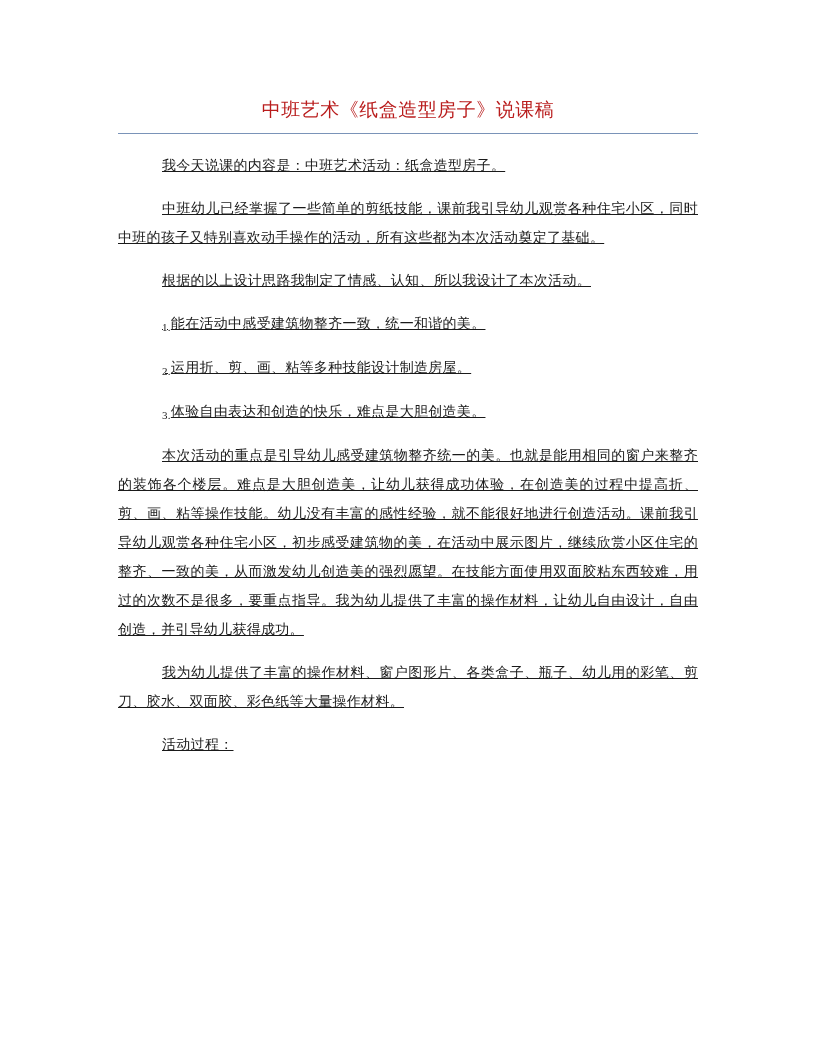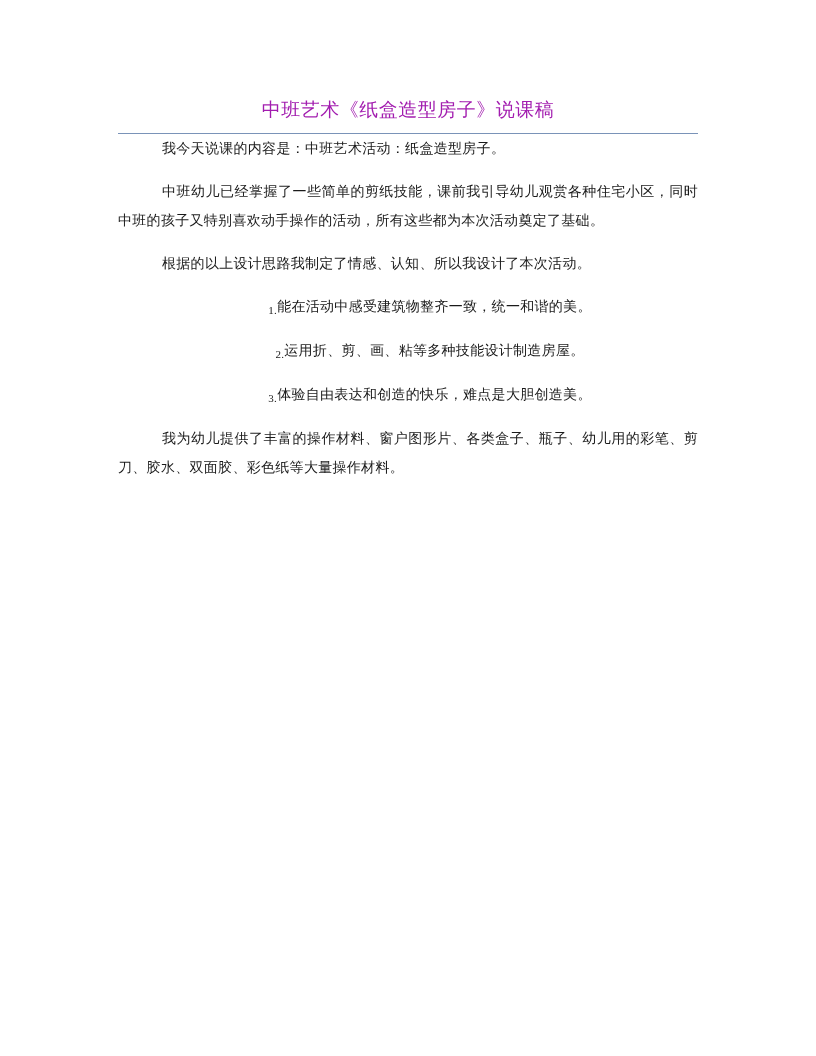--- a/index.html
+++ b/index.html
@@ -23,53 +23,53 @@
     }
     .doc-title {
       margin: 0;
       position: absolute;
       top: 95px;
       left: 0;
       width: 580px;
       text-align: center;
       font-size: 19px;
       font-weight: normal;
-      color: #a21caf;
+      color: #b91c1c;
       letter-spacing: 0.5px;
       line-height: 28px;
     }
     .title-rule {
       position: absolute;
       top: 133px;
       left: 0;
       width: 580px;
       height: 0;
       border-top: 1.5px solid #7a93b8;
     }
     .body {
       position: absolute;
-      top: 134px;
+      top: 151px;
       left: 0;
       width: 580px;
+      text-decoration: underline;
     }
     .para {
       margin: 0 0 14px 0;
       font-size: 14px;
       line-height: 29px;
       text-align: justify;
       text-indent: 44px;
       letter-spacing: 0.3px;
     }
     .list-item {
       margin: 0 0 14px 0;
       font-size: 14px;
       line-height: 29px;
       padding-left: 44px;
       letter-spacing: 0.3px;
-      text-align: center;
     }
     .list-num {
       font-size: 11px;
       font-family: "Liberation Serif", "DejaVu Serif", serif;
       position: relative;
       top: 3px;
     }
   </style>
 </head>
 <body>
@@ -86,15 +86,17 @@
     <div class="list-item">
       <span class="list-num">1.</span><span>能在活动中感受建筑物整齐一致，统一和谐的美。</span>
     </div>
     <div class="list-item">
       <span class="list-num">2.</span><span>运用折、剪、画、粘等多种技能设计制造房屋。</span>
     </div>
     <div class="list-item">
       <span class="list-num">3.</span><span>体验自由表达和创造的快乐，难点是大胆创造美。</span>
     </div>
 
+    <p class="para">本次活动的重点是引导幼儿感受建筑物整齐统一的美。也就是能用相同的窗户来整齐的装饰各个楼层。难点是大胆创造美，让幼儿获得成功体验，在创造美的过程中提高折、剪、画、粘等操作技能。幼儿没有丰富的感性经验，就不能很好地进行创造活动。课前我引导幼儿观赏各种住宅小区，初步感受建筑物的美，在活动中展示图片，继续欣赏小区住宅的整齐、一致的美，从而激发幼儿创造美的强烈愿望。在技能方面使用双面胶粘东西较难，用过的次数不是很多，要重点指导。我为幼儿提供了丰富的操作材料，让幼儿自由设计，自由创造，并引导幼儿获得成功。</p>
     <p class="para">我为幼儿提供了丰富的操作材料、窗户图形片、各类盒子、瓶子、幼儿用的彩笔、剪刀、胶水、双面胶、彩色纸等大量操作材料。</p>
+    <p class="para">活动过程：</p>
   </div>
 </div>
 
 </body></html>

